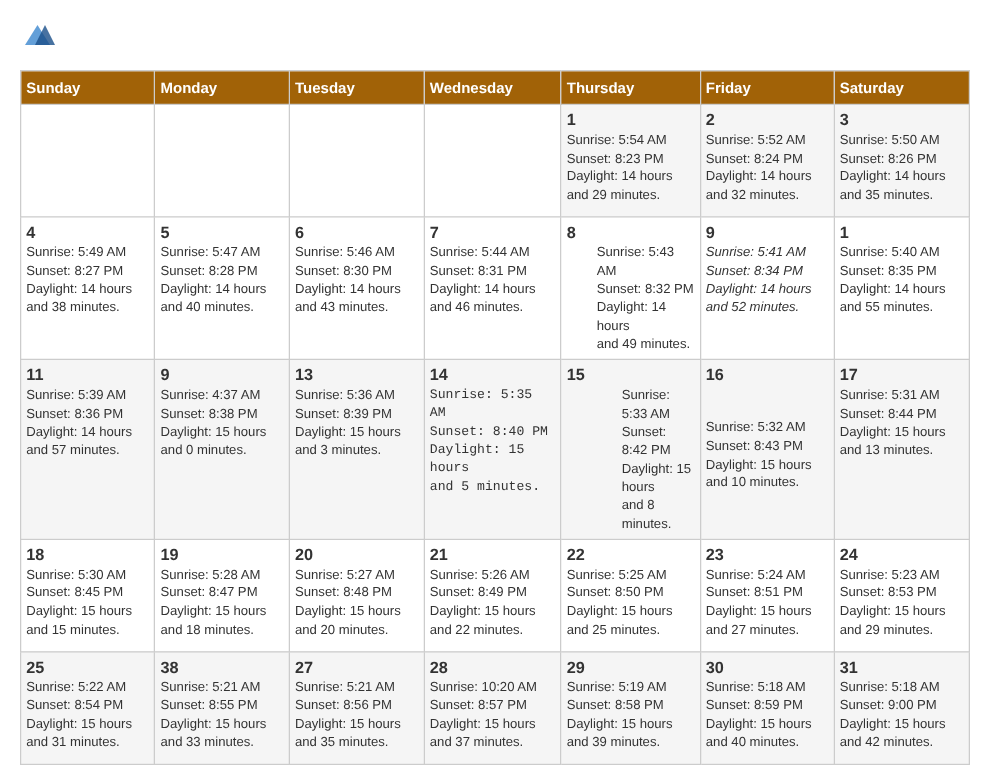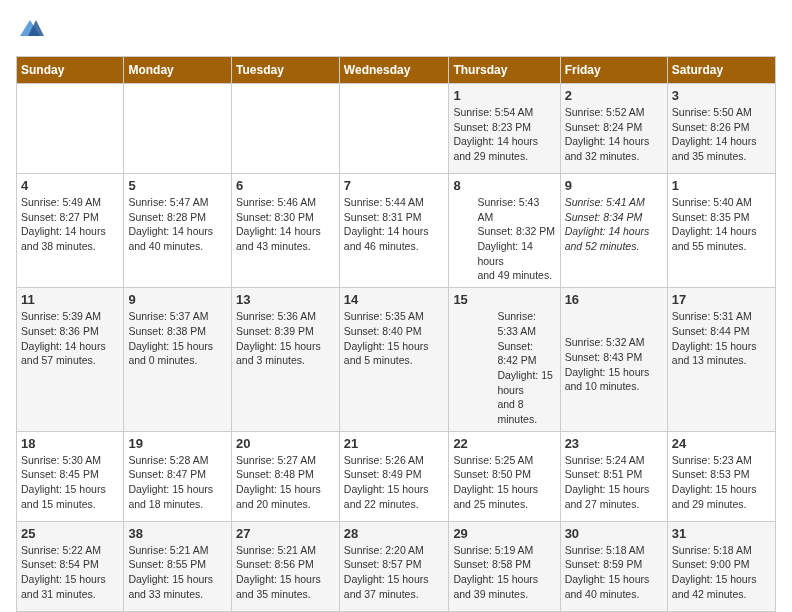--- a/index.html
+++ b/index.html
@@ -204,35 +204,35 @@
       <tr>
         <td>
           <span class="day-num">11</span>
           <div class="day-info" style="white-space: pre-line;">Sunrise: 5:39 AM
 Sunset: 8:36 PM
 Daylight: 14 hours
 and 57 minutes.</div>
         </td>
         <td>
           <span class="day-num">9</span>
-          <div class="day-info" style="white-space: pre-line;">Sunrise: 5:37 AM
+          <div class="day-info" style="white-space: pre-line;">Sunrise: 4:37 AM
 Sunset: 8:38 PM
 Daylight: 15 hours
 and 0 minutes.</div>
         </td>
         <td>
           <span class="day-num">13</span>
           <div class="day-info" style="white-space: pre-line;">Sunrise: 5:36 AM
 Sunset: 8:39 PM
 Daylight: 15 hours
 and 3 minutes.</div>
         </td>
         <td>
           <span class="day-num">14</span>
-          <div class="day-info" style="white-space: pre-line;">Sunrise: 5:35 AM
+          <div class="day-info" style="white-space: pre-line; font-family: Liberation Mono, monospace;">Sunrise: 5:35 AM
 Sunset: 8:40 PM
 Daylight: 15 hours
 and 5 minutes.</div>
         </td>
         <td>
           <span class="day-num">15</span>
           <div class="day-info" style="white-space: pre-line; margin-left: 44px;">Sunrise: 5:33 AM
 Sunset: 8:42 PM
 Daylight: 15 hours
 and 8 minutes.</div>
@@ -320,21 +320,21 @@
         </td>
         <td>
           <span class="day-num">27</span>
           <div class="day-info" style="white-space: pre-line;">Sunrise: 5:21 AM
 Sunset: 8:56 PM
 Daylight: 15 hours
 and 35 minutes.</div>
         </td>
         <td>
           <span class="day-num">28</span>
-          <div class="day-info" style="white-space: pre-line;">Sunrise: 2:20 AM
+          <div class="day-info" style="white-space: pre-line;">Sunrise: 10:20 AM
 Sunset: 8:57 PM
 Daylight: 15 hours
 and 37 minutes.</div>
         </td>
         <td>
           <span class="day-num">29</span>
           <div class="day-info" style="white-space: pre-line;">Sunrise: 5:19 AM
 Sunset: 8:58 PM
 Daylight: 15 hours
 and 39 minutes.</div>

